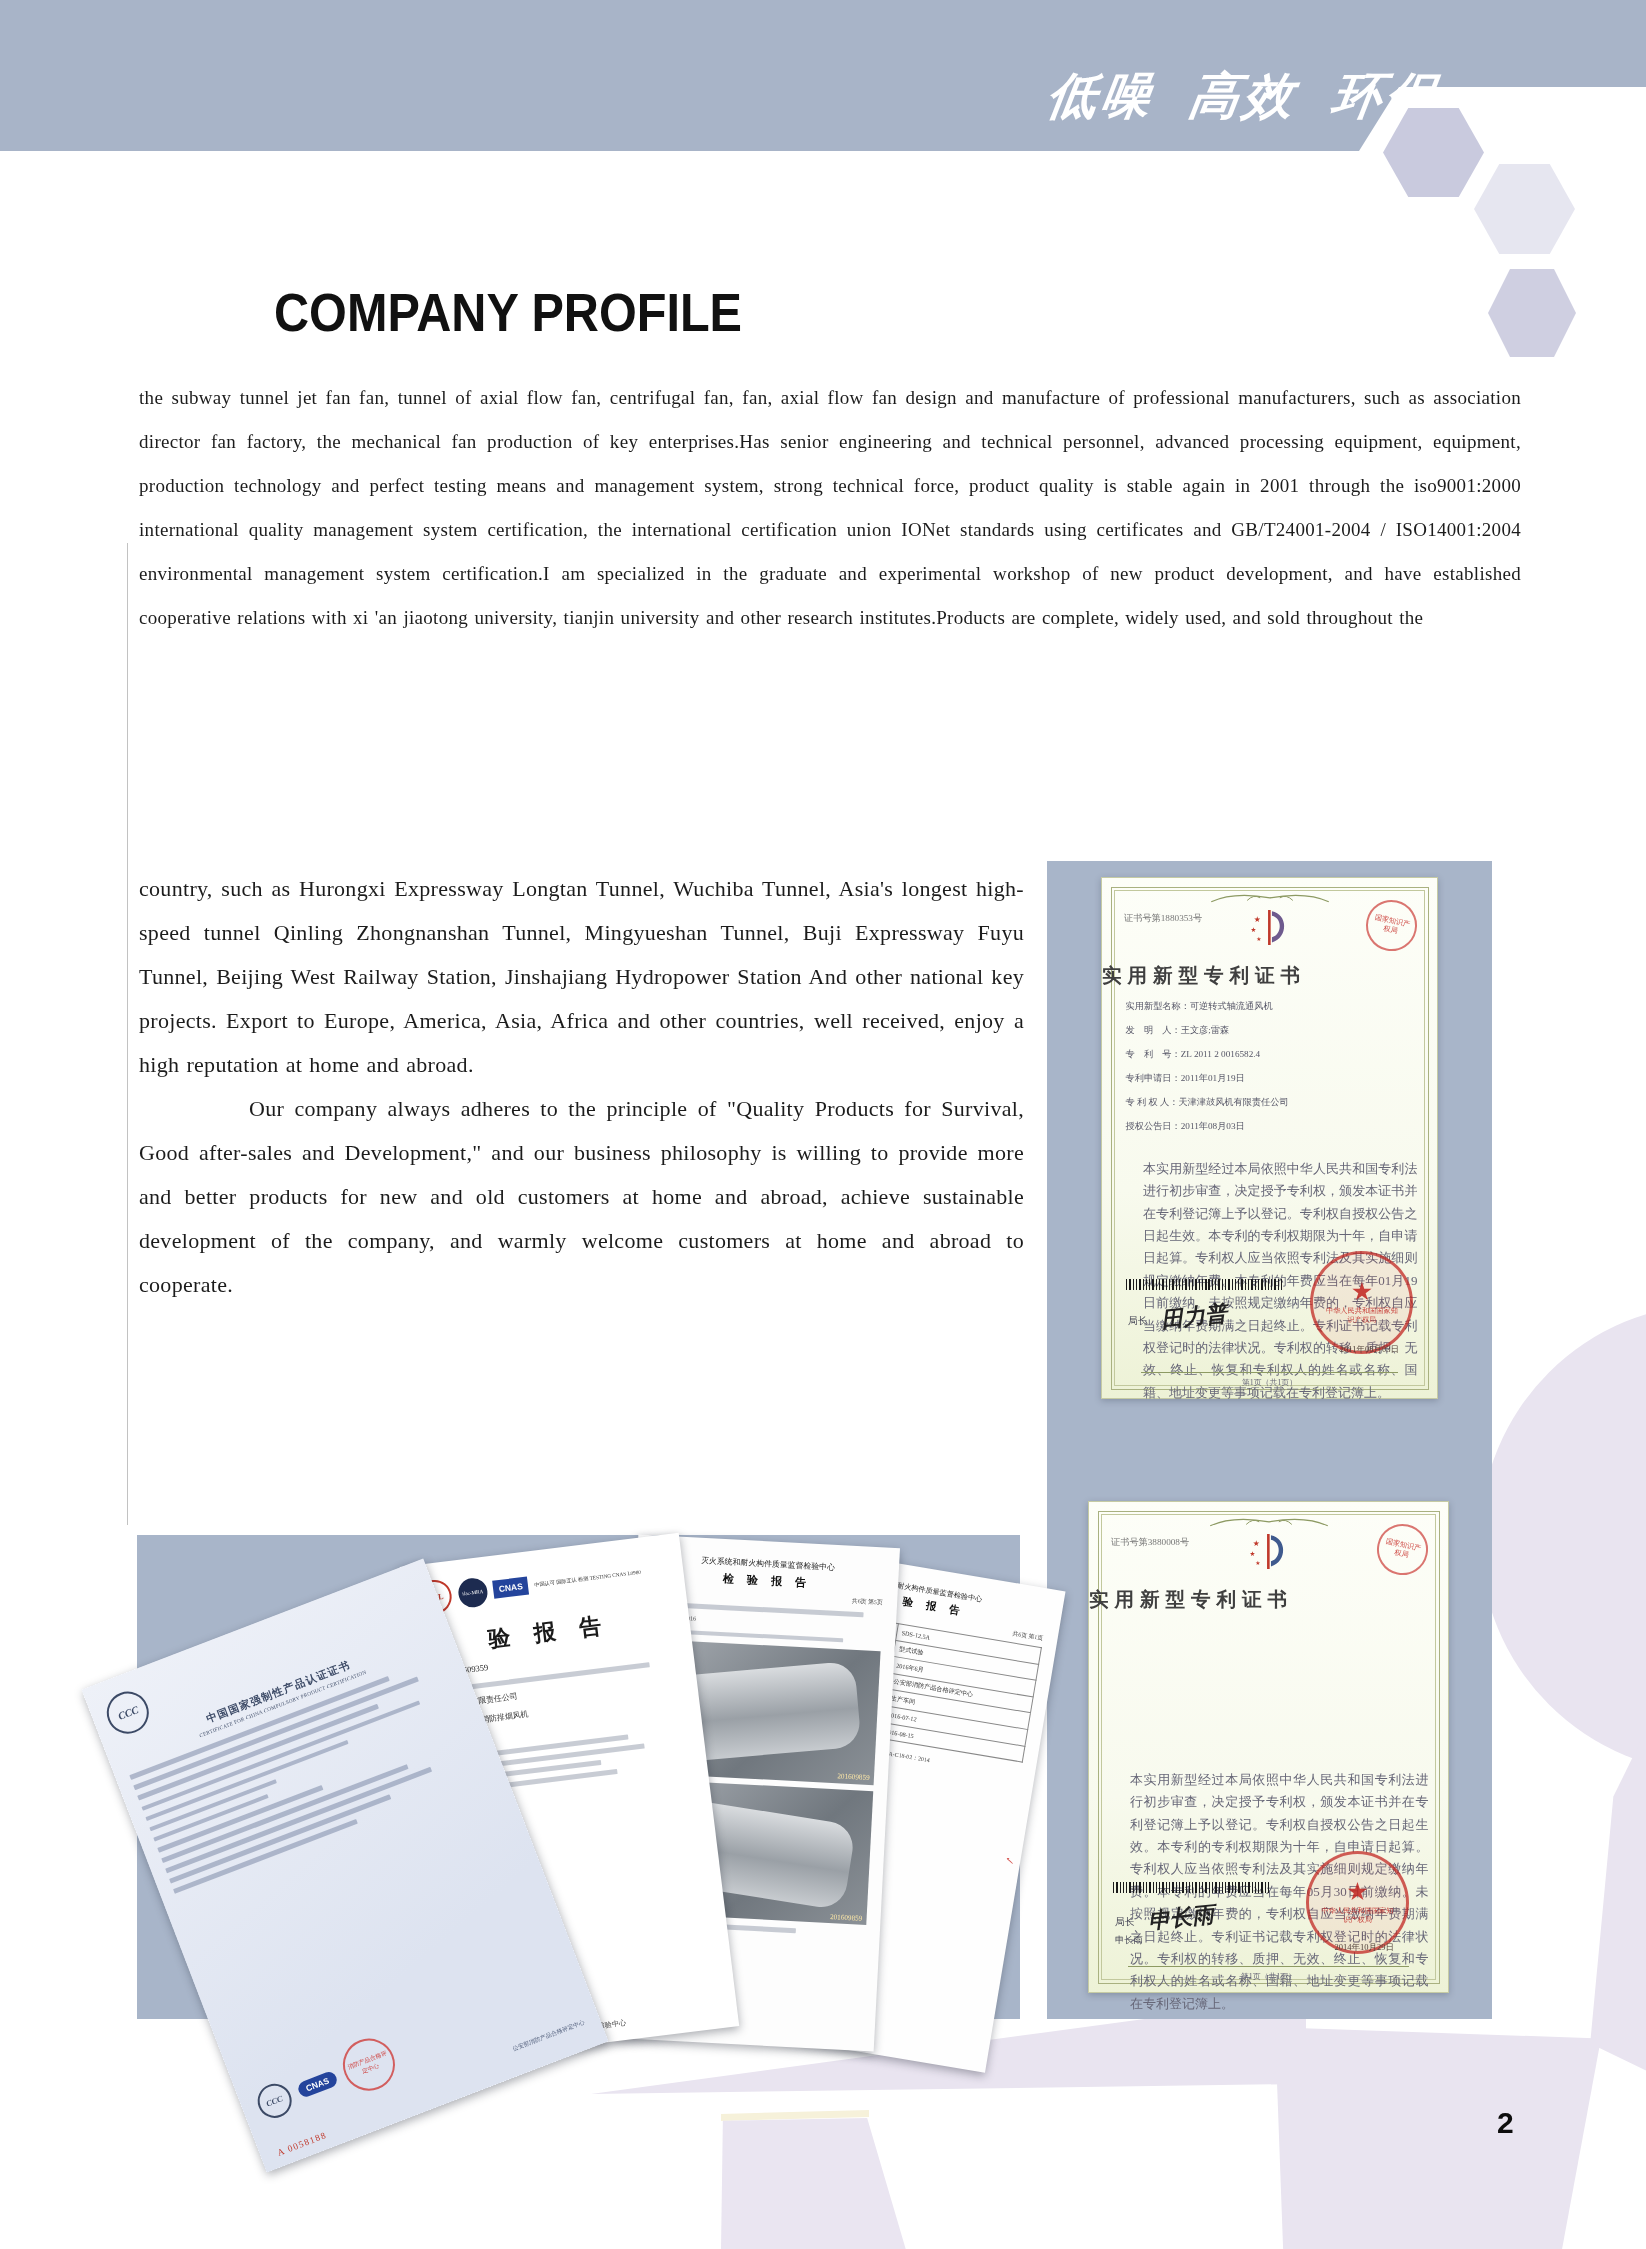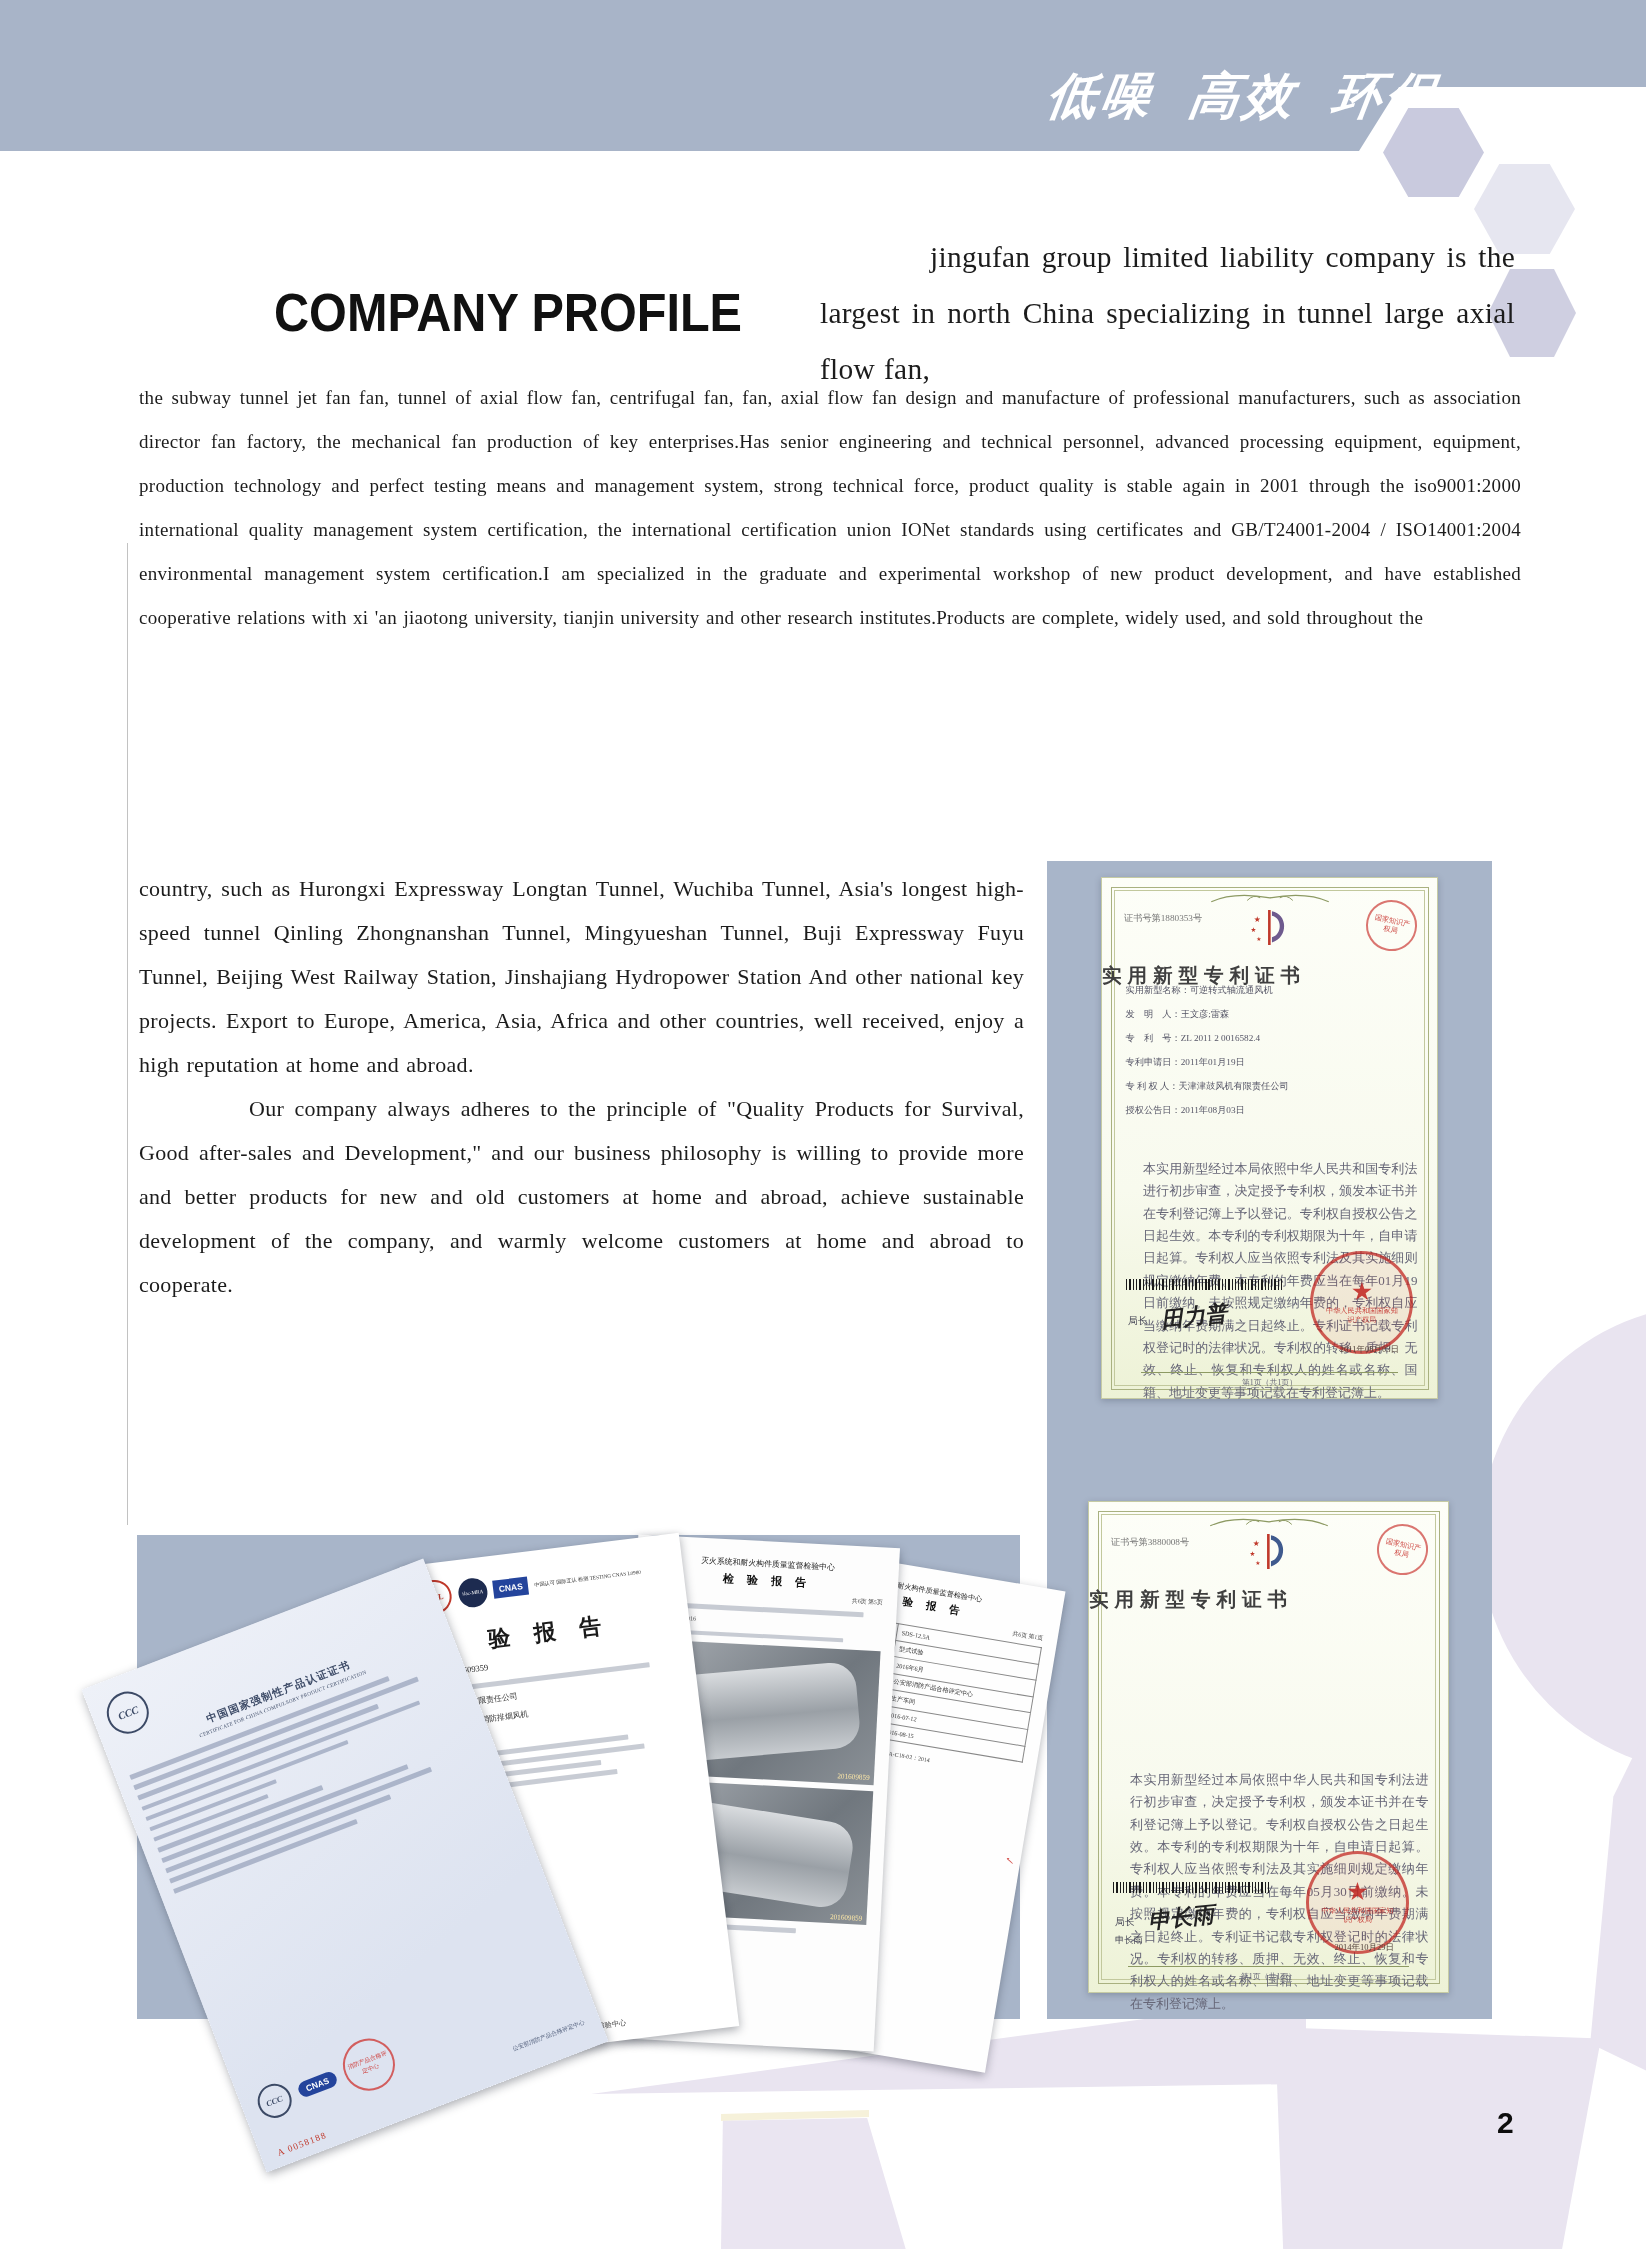--- a/index.html
+++ b/index.html
@@ -58,21 +58,21 @@
   .cert-frame:after{content:"";position:absolute;inset:2.6px;border:0.7px solid #c2c89d;}
   .cert-no{position:absolute;left:22px;top:34px;font-size:9.2px;color:#777;}
   .cert-orn{position:absolute;left:50%;top:11.8px;transform:translateX(-50%);}
   .cert-logo{position:absolute;left:50%;top:29px;transform:translateX(-50%);}
   .cert-stamp{position:absolute;right:19.6px;top:22px;width:51px;height:51px;border-radius:50%;
               border:2px solid rgba(200,45,40,.65);color:rgba(200,45,40,.85);display:flex;
               align-items:center;justify-content:center;text-align:center;font-size:7.2px;
               line-height:1.25;padding:3.9px;box-sizing:border-box;transform:rotate(12deg);}
   .cert-title{position:absolute;left:0;right:0;top:84px;text-align:left;font-size:19.6px;
               font-weight:700;letter-spacing:5.9px;color:#3f3f3f;}
-  .cert-fields{position:absolute;left:23.6px;right:19.6px;top:106px;font-size:9.2px;color:#556;}
+  .cert-fields{position:absolute;left:23.6px;right:19.6px;top:122px;font-size:9.2px;color:#556;}
   .cert-fields div{margin-bottom:11px;}
   .cert-body{position:absolute;left:41px;right:19.6px;font-size:13px;line-height:1.72;
              text-align:justify;color:#667;}
   .barcode{position:absolute;left:23.6px;width:157px;height:10.5px;
            background:repeating-linear-gradient(90deg,#1a1a1a 0 1.3px,transparent 1.3px 3.3px);}
   .sign-row{position:absolute;left:26px;font-size:9.8px;color:#445;}
   .sign-name{font-size:22px;font-style:italic;font-weight:700;color:#222;display:inline-block;
              transform:rotate(-6deg);margin-left:10.5px;font-family:"Liberation Serif",serif;}
   .sign-sub{display:block;font-size:9.2px;color:#445;margin-top:1.3px;}
   .seal{position:absolute;width:97px;height:97px;border-radius:50%;
@@ -143,21 +143,20 @@
 
 <div id="page">
 
   <div class="abs banner"></div>
   <div class="abs slogan">低噪 高效 环保</div>
   <div class="abs hex hex-a"></div>
   <div class="abs hex hex-b"></div>
   <div class="abs hex hex-c"></div>
 
   <div class="abs title">COMPANY PROFILE</div>
-  <div class="abs prose intro-right">jingufan group limited liability company is the largest in north China specializing in tunnel large axial flow fan,</div>
   <div class="abs prose body-wide">the subway tunnel jet fan fan, tunnel of axial flow fan, centrifugal fan, fan, axial flow fan design and manufacture of professional manufacturers, such as association director fan factory, the mechanical fan production of key enterprises.Has senior engineering and technical personnel, advanced processing equipment, equipment, production technology and perfect testing means and management system, strong technical force, product quality is stable again in 2001 through the iso9001:2000 international quality management system certification, the international certification union IONet standards using certificates and GB/T24001-2004 / ISO14001:2004 environmental management system certification.I am specialized in the graduate and experimental workshop of new product development, and have established cooperative relations with xi 'an jiaotong university, tianjin university and other research institutes.Products are complete, widely used, and sold throughout the</div>
   <div class="abs prose body-narrow">
     <p>country, such as Hurongxi Expressway Longtan Tunnel, Wuchiba Tunnel, Asia's longest high-speed tunnel Qinling Zhongnanshan Tunnel, Mingyueshan Tunnel, Buji Expressway Fuyu Tunnel, Beijing West Railway Station, Jinshajiang Hydropower Station And other national key projects. Export to Europe, America, Asia, Africa and other countries, well received, enjoy a high reputation at home and abroad.</p>
     <p class="indent">Our company always adheres to the principle of "Quality Products for Survival, Good after-sales and Development," and our business philosophy is willing to provide more and better products for new and old customers at home and abroad, achieve sustainable development of the company, and warmly welcome customers at home and abroad to cooperate.</p>
   </div>
   <div class="abs vrule"></div>
 
   <div class="abs lav deco-circle"></div>
   <div class="abs lav deco-ribbon"></div>
   <div class="abs lav deco-wedge"></div>

